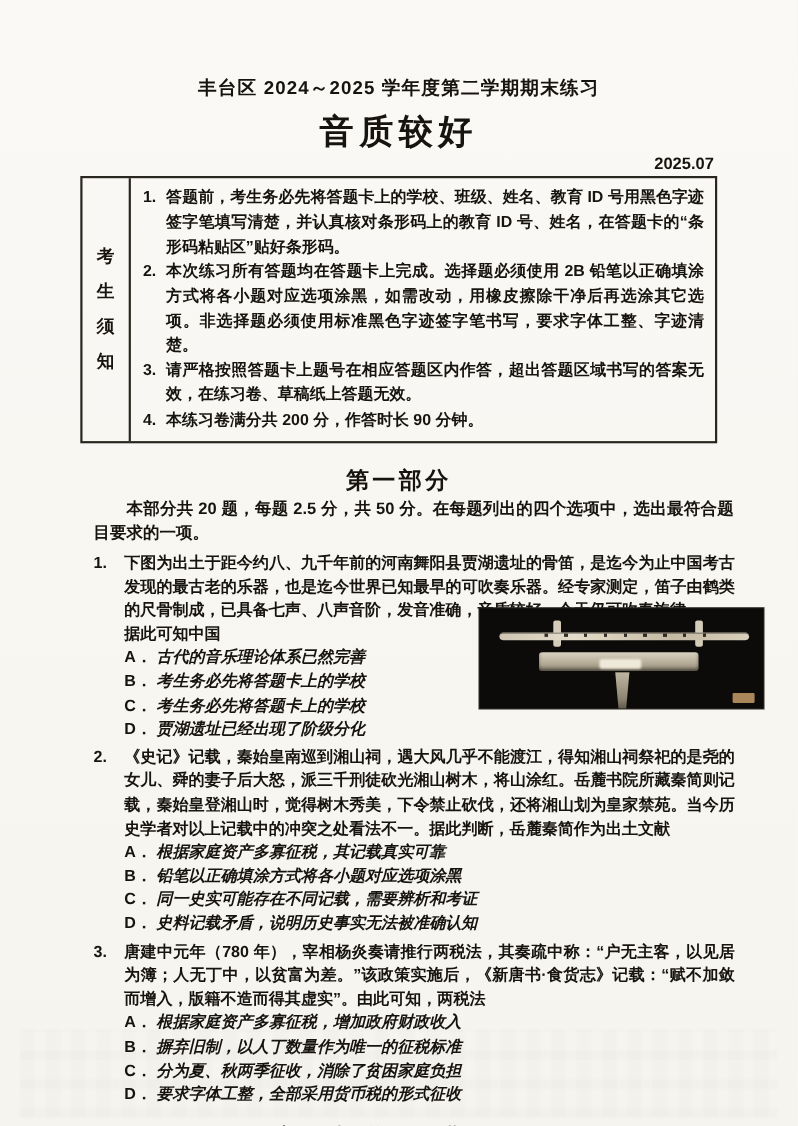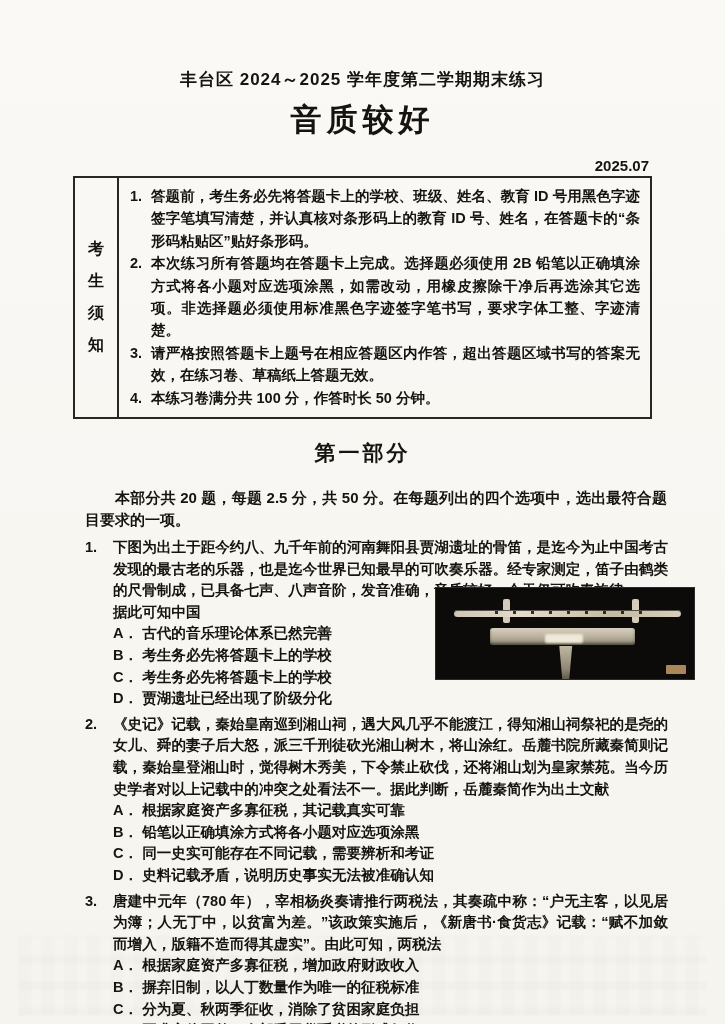--- a/index.html
+++ b/index.html
@@ -9,43 +9,43 @@
     background:#f7f6f2;
     color:#17140f;
     font-family:"Liberation Sans","DejaVu Sans",sans-serif;
   }
   .page { position:relative; width:725px; height:1024px; overflow:hidden;
           background:linear-gradient(180deg,#faf9f6 0%, #f7f6f1 60%, #f5f4ef 100%); }
 
   
   .hdr-line1 { padding-top:68px; text-align:center; font-size:17px; font-weight:700; letter-spacing:1px; }
   .hdr-title { margin:8px 0 0; text-align:center; font-size:31px; font-weight:800; letter-spacing:5px; }
-  .hdr-date  { margin-left:73px; width:576px; text-align:right; font-size:15px; font-weight:700; margin-top:16px; }
+  .hdr-date  { margin-left:73px; width:576px; text-align:right; font-size:15px; font-weight:700; margin-top:0; }
 
   
   .notice-box { margin:2px 0 0 73px; width:579px; border:2px solid #2a2620; display:flex; background:transparent; }
   .notice-side { width:44px; border-right:2px solid #2a2620; display:flex; flex-direction:column;
                  justify-content:center; align-items:center; gap:11px;
                  font-size:16px; font-weight:700; }
   .notice-body { flex:1; padding:7px 10px 8px 9px; }
   .notice-item { position:relative; padding-left:23px; font-size:14.5px; line-height:22.4px; font-weight:700; text-align:justify; }
   .notice-item .num { position:absolute; left:2px; }
 
   
   .section-title { margin-top:20px; text-align:center; font-size:21px; font-weight:800; letter-spacing:3px; }
-  .section-intro { margin:20px 58px 0 85px; text-indent:2em; font-size:15px; font-weight:700; line-height:22px; text-align:justify; }
+  .section-intro { margin:1px 58px 0 85px; text-indent:2em; font-size:15px; font-weight:700; line-height:22px; text-align:justify; }
 
   
   .questions { margin:6px 57px 0 85px; font-size:14.6px; line-height:21.6px; font-weight:600; }
   .question { position:relative; padding-left:28px; margin-top:4px; }
   .qnum { position:absolute; left:0; top:0; }
   .stem { margin:0; text-align:justify; }
   .opt { display:flex; }
   .opt-label { flex:0 0 auto; margin-right:4px; }
-  .opt-text { flex:1; }
+  .opt-text { flex:1;font-style:italic; }
 
   
   .q1-row { display:flex; align-items:flex-start; }
   .q1-left { width:310px; flex:0 0 auto; }
 
   
   .flute-photo { position:relative; width:258px; height:91px; margin-left:auto; margin-right:-26px; margin-top:-14px;
                  background:#0c0b09; box-shadow:0 0 0 1px #2c2a26; overflow:hidden; }
   .flute-photo .flute { position:absolute; left:7%; right:5%; top:24%; height:7px; border-radius:4px;
                  background:linear-gradient(90deg,#cfc5b2,#e4dccb 30%,#c4b9a2 70%,#d8cfbc);
@@ -100,21 +100,21 @@
       <div class="notice-item">
         <span class="num">2.</span>
         <span>本次练习所有答题均在答题卡上完成。选择题必须使用 2B 铅笔以正确填涂方式将各小题对应选项涂黑，如需改动，用橡皮擦除干净后再选涂其它选项。非选择题必须使用标准黑色字迹签字笔书写，要求字体工整、字迹清楚。</span>
       </div>
       <div class="notice-item">
         <span class="num">3.</span>
         <span>请严格按照答题卡上题号在相应答题区内作答，超出答题区域书写的答案无效，在练习卷、草稿纸上答题无效。</span>
       </div>
       <div class="notice-item">
         <span class="num">4.</span>
-        <span>本练习卷满分共 100 分，作答时长 50 分钟。</span>
+        <span>本练习卷满分共 200 分，作答时长 90 分钟。</span>
       </div>
     </div>
   </div>
 
   <div class="section-title">第一部分</div>
   <p class="section-intro">本部分共 20 题，每题 2.5 分，共 50 分。在每题列出的四个选项中，选出最符合题目要求的一项。</p>
 
   <div class="questions">
 
     <div class="question">

